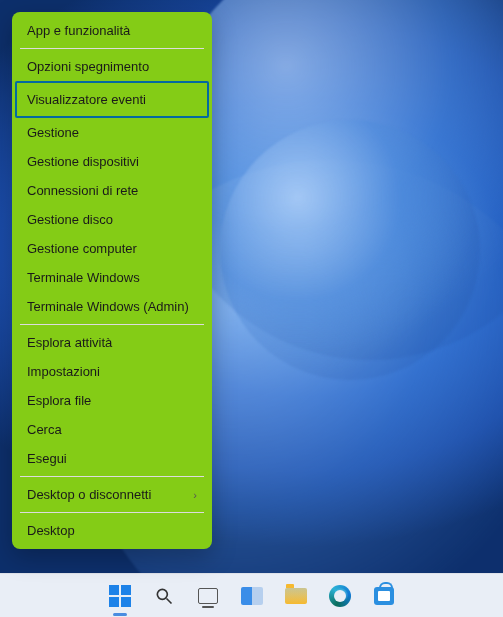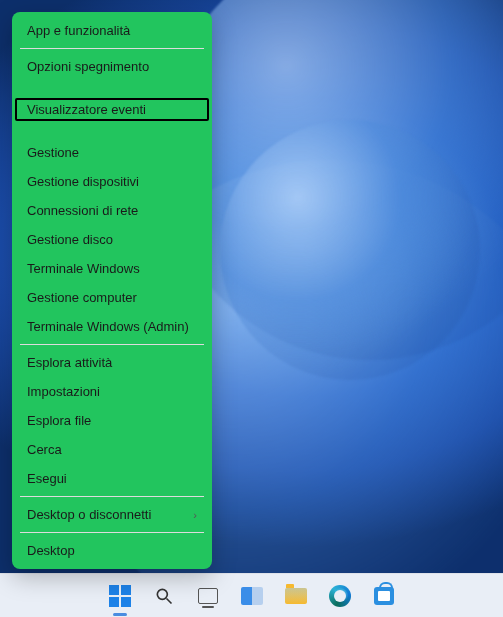--- a/index.html
+++ b/index.html
@@ -20,42 +20,42 @@
     }
     .s1 { width: 420px; height: 420px; top: -60px; left: 160px; }
     .s2 { width: 260px; height: 260px; top: 120px; left: 220px; }
     .s3 { width: 500px; height: 500px; top: 160px; left: 80px; opacity:0.7; }
 
     .context-menu {
       position: absolute;
       left: 12px;
       top: 12px;
       width: 200px;
-      background: #22c55e;
+      background: #84cc16;
       border-radius: 8px;
       box-shadow: 0 8px 24px rgba(0,0,0,0.25);
       padding: 4px 0;
       z-index: 10;
     }
     .menu-item {
       padding: 7px 12px;
       font-size: 13px;
       color: #1a1a1a;
       cursor: pointer;
       display: flex;
       align-items: center;
       justify-content: space-between;
       border-radius: 4px;
       margin: 0 3px;
     }
     .menu-item.highlighted {
-      border: 2px solid #000000;
+      border: 2px solid #0369a1;
       border-radius: 2px;
-      margin: 17px 3px;
-      padding: 2px 10px;
+      margin: 0 3px;
+      padding: 9px 10px;
     }
     .separator {
       height: 1px;
       background: #dcdcdc;
       margin: 3px 8px;
     }
     .chevron { font-size: 11px; color: #555; }
 
     .taskbar {
       position: absolute;
@@ -149,24 +149,24 @@
     <div class="menu-item">
       <span>Gestione dispositivi</span>
     </div>
     <div class="menu-item">
       <span>Connessioni di rete</span>
     </div>
     <div class="menu-item">
       <span>Gestione disco</span>
     </div>
     <div class="menu-item">
+      <span>Gestione computer</span>
+    </div>
+    <div class="menu-item">
       <span>Terminale Windows</span>
-    </div>
-    <div class="menu-item">
-      <span>Gestione computer</span>
     </div>
     <div class="menu-item">
       <span>Terminale Windows (Admin)</span>
     </div>
     <div class="separator"></div>
     <div class="menu-item">
       <span>Esplora attività</span>
     </div>
     <div class="menu-item">
       <span>Impostazioni</span>

